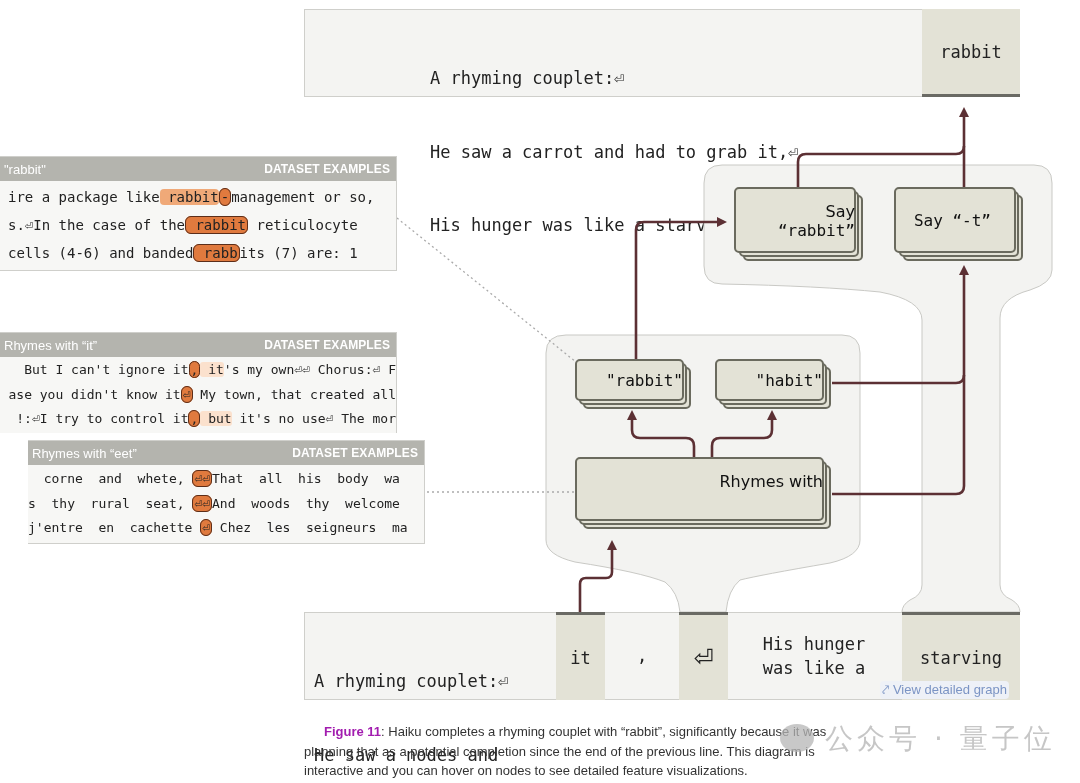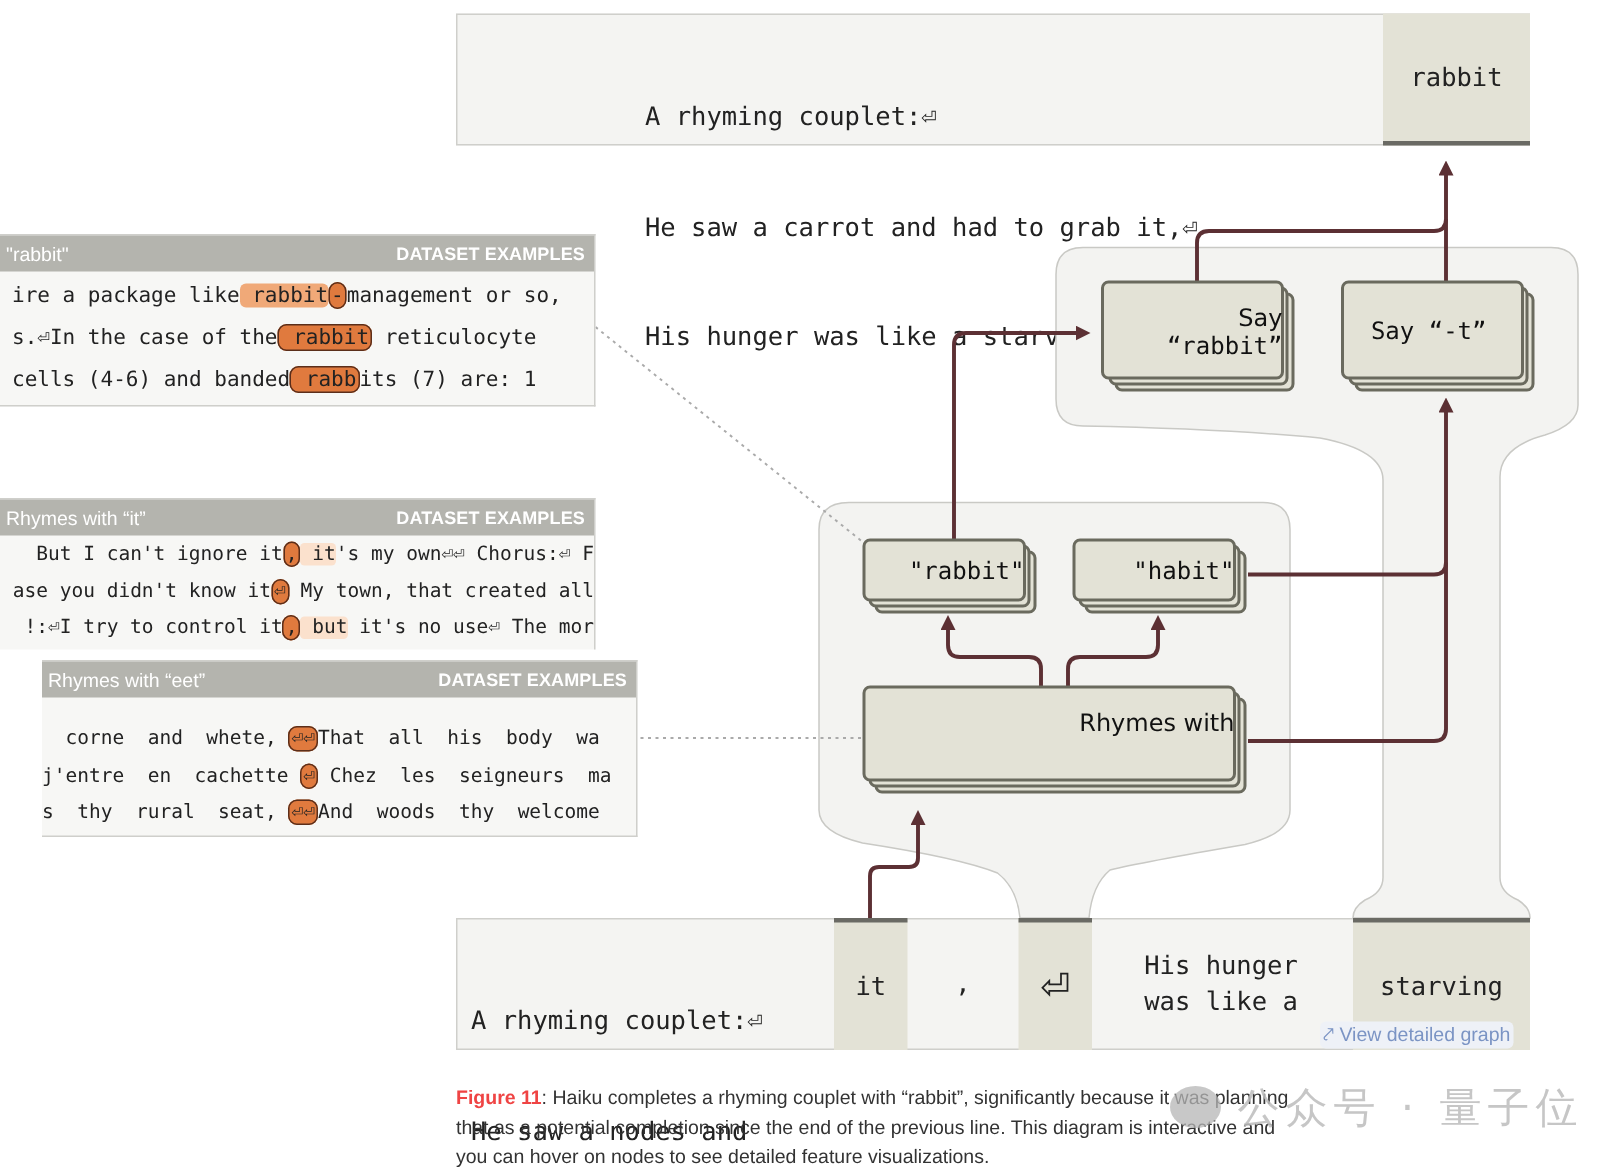--- a/index.html
+++ b/index.html
@@ -28,21 +28,21 @@
   .node-label{font-size:16px;color:#111;text-align:right;line-height:19px;}
 
   
   .in-box{left:304px;top:612px;width:716px;height:88px;background:#f4f4f2;border:1px solid #cfcfcb;box-sizing:border-box;}
   .in-text{left:314px;top:620px;font-size:17px;line-height:24.5px;color:#222;white-space:pre;}
   .tok{top:612px;height:88px;display:flex;align-items:center;justify-content:center;font-size:17px;color:#222;box-sizing:border-box;border-top:3px solid #6a6a64;}
   .tok.active{background:#e3e2d6;}
   .tok.plain{background:transparent;border-top:none;}
 
   .caption{left:304px;top:722px;width:560px;font-family:"Liberation Sans",sans-serif;font-size:13px;line-height:19.5px;color:#333;}
-  .caption b{color:#ef4444;}
+  .caption b{color:#a21caf;margin-left:20px;}
   .view-link{left:880px;top:681px;font-family:"Liberation Sans",sans-serif;font-size:13px;color:#7b94c4;background:#eef1f7;padding:1px 2px;border-radius:4px;}
   .watermark{left:780px;top:720px;font-size:28px;color:#bdbdbd;opacity:0.85;font-family:"DejaVu Sans",sans-serif;letter-spacing:4px;}
   .wm-icon{left:780px;top:724px;width:34px;height:28px;background:#b5b5b5;border-radius:50%;opacity:0.75;}
 </style>
 </head>
 <body>
 
 <div class="abs out-box"></div>
 <div class="abs out-text mono">
   <div>A rhyming couplet:⏎</div>
@@ -127,24 +127,24 @@
       <div class="row tight"><span>ase you didn't know it</span><span class="hl-strong">⏎</span><span> My town, that created all</span></div>
       <div class="row tight"><span>!:⏎I try to control it</span><span class="hl-strong">,</span><span class="hl-faint"> but</span><span> it's no use⏎ The mor</span></div>
     </div>
 </div>
 
 <div class="abs panel" style="top:440px;margin-left:28px;">
   <div class="panel-head">
     <span class="ttl">Rhymes with “eet”</span>
     <span class="ds">DATASET EXAMPLES</span>
   </div>
-  <div class="rows mono tightrows" style="padding:16px 0 2px;">
+  <div class="rows mono tightrows" style="padding:2px 0 2px;">
       <div class="row tight"><span>  corne  and  whete, </span><span class="hl-strong">⏎⏎</span><span>That  all  his  body  wa</span></div>
+      <div class="row tight"><span>s  thy  rural  seat, </span><span class="hl-strong">⏎⏎</span><span>And  woods  thy  welcome</span></div>
       <div class="row tight"><span>j'entre  en  cachette </span><span class="hl-strong">⏎</span><span> Chez  les  seigneurs  ma</span></div>
-      <div class="row tight"><span>s  thy  rural  seat, </span><span class="hl-strong">⏎⏎</span><span>And  woods  thy  welcome</span></div>
     </div>
 </div>
 
 <div class="abs in-box"></div>
 <div class="abs in-text mono">
   <div>A rhyming couplet:⏎</div>
   <div>He saw a nodes and</div>
   
 </div>
 <div class="abs tok active mono" style="left:556px;width:49px;">it</div>

